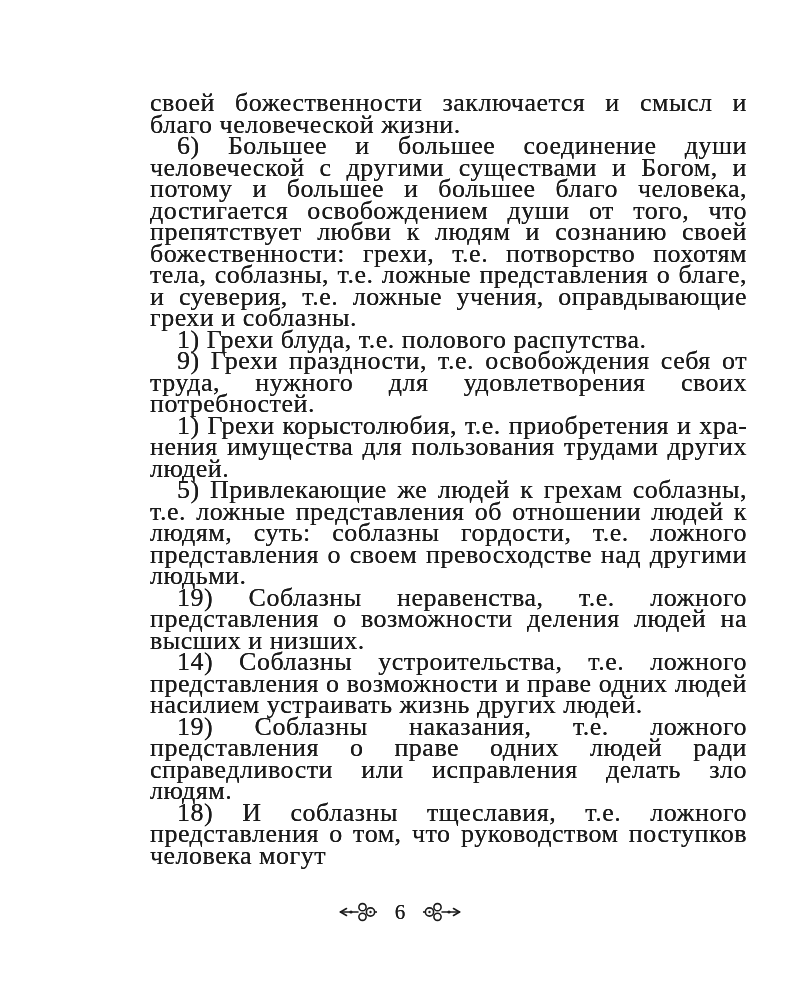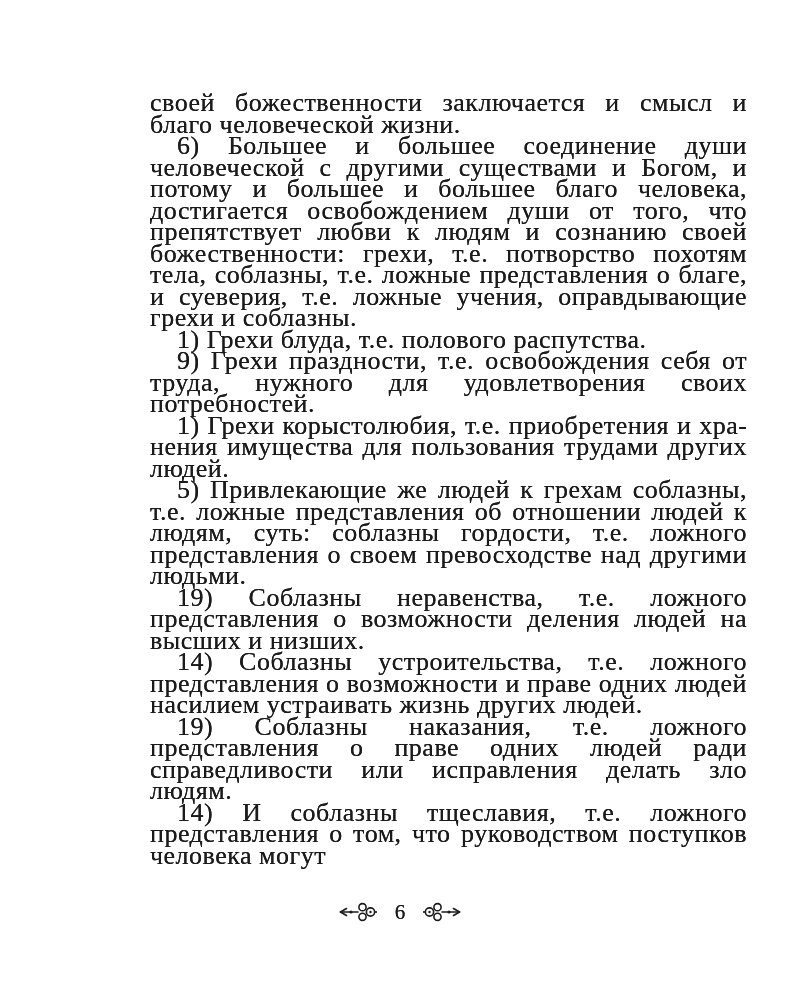--- a/index.html
+++ b/index.html
@@ -75,21 +75,21 @@
   <div class="text-block">
     <p class="continuation">своей божественности заключается и смысл и благо чело­веческой жизни.</p>
     <p>6) Большее и большее соединение души человече­ской с другими существами и Богом, и потому и большее и большее благо человека, достигается освобождением души от того, что препятствует любви к людям и созна­нию своей божественности: грехи, т.е. потворство похо­тям тела, соблазны, т.е. ложные представления о благе, и суеверия, т.е. ложные учения, оправдывающие грехи и соблазны.</p>
     <p>1) Грехи блуда, т.е. полового распутства.</p>
     <p>9) Грехи праздности, т.е. освобождения себя от труда, нужного для удовлетворения своих потребностей.</p>
     <p>1) Грехи корыстолюбия, т.е. приобретения и хра­нения имущества для пользования трудами других людей.</p>
     <p>5) Привлекающие же людей к грехам соблазны, т.е. ложные представления об отношении людей к людям, суть: соблазны гордости, т.е. ложного представления о своем превосходстве над другими людьми.</p>
     <p>19) Соблазны неравенства, т.е. ложного представления о возможности деления людей на высших и низших.</p>
     <p>14) Соблазны устроительства, т.е. ложного представле­ния о возможности и праве одних людей насилием устра­ивать жизнь других людей.</p>
     <p>19) Соблазны наказания, т.е. ложного представления о праве одних людей ради справедливости или исправле­ния делать зло людям.</p>
-    <p>14) И соблазны тщеславия, т.е. ложного представле­ния о том, что руководством поступков человека могут</p>
+    <p>18) И соблазны тщеславия, т.е. ложного представле­ния о том, что руководством поступков человека могут</p>
   </div>
 
   <div class="page-footer">
     <svg class="fleuron" viewBox="0 0 39 20" xmlns="http://www.w3.org/2000/svg" fill="none" stroke="#1b1b1b" stroke-width="1.6" stroke-linecap="round">
       <line x1="1.5" y1="10" x2="19" y2="10"></line>
       <line x1="1.5" y1="10" x2="7.5" y2="6.5"></line>
       <line x1="1.5" y1="10" x2="7.5" y2="13.5"></line>
       <circle cx="12" cy="10" r="1.6" fill="#1b1b1b" stroke="none"></circle>
       <circle cx="23.5" cy="5.2" r="3.6"></circle>
       <circle cx="23.5" cy="14.8" r="3.6"></circle>

